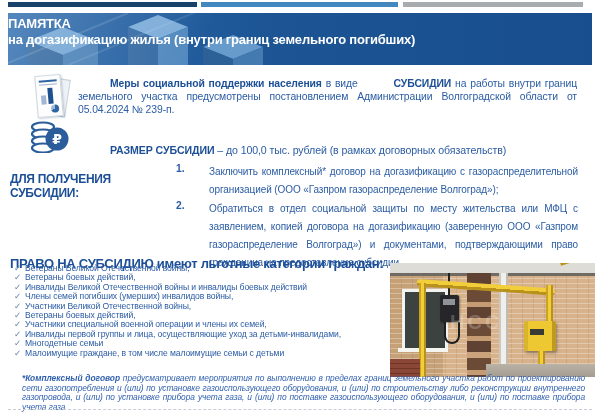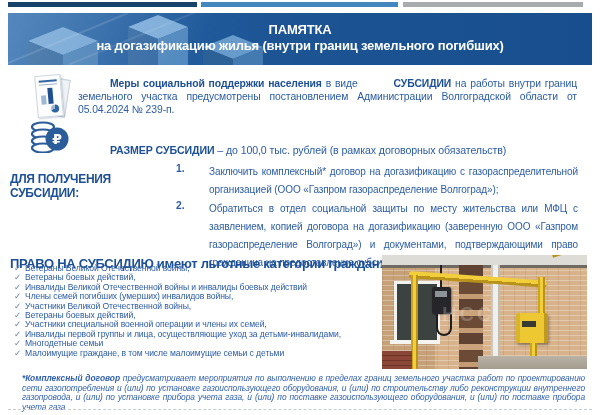--- a/index.html
+++ b/index.html
@@ -19,21 +19,21 @@
     position:absolute; left:8px; top:13px; width:584px; height:52px;
     background:linear-gradient(90deg,#2f6dae 0%,#1c5494 45%,#184e8d 100%);
     overflow:hidden;
   }
   .banner .glow {
     position:absolute; left:0; top:0; width:55%; height:100%;
     background:linear-gradient(115deg,rgba(255,255,255,.18) 0%,rgba(255,255,255,0) 60%);
   }
   .banner svg { position:absolute; left:0; top:0; }
   .banner-title {
-    position:absolute; left:0; right:0; top:9px; text-align:center;
+    position:absolute; left:0; right:0; top:3px; text-align:left;
     color:#ffffff; font-weight:bold; font-size:13px; line-height:16px;
     letter-spacing:-0.2px;
   }
 
   
   .blue-text { color:#2b5ca4; }
   p { margin:0; }
 
   
   .doc-icon { position:absolute; left:35px; top:74px; width:34px; height:46px; }
@@ -78,21 +78,21 @@
     font-size:13px; font-weight:bold; color:#1c4f96; letter-spacing:-0.3px;
   }
   .elig-list { position:absolute; left:14px; top:264px; width:352px; }
   .chk { display:flex; align-items:flex-start; margin-bottom:0; }
   .tick { flex:0 0 11px; color:#6b86ad; font-size:8.6px; line-height:9.4px; }
   .chk-label { font-size:8.6px; line-height:9.4px; letter-spacing:-0.1px; }
 
   
   .photo {
     position:absolute; left:378px; top:251px; width:205px; height:114px;
-    margin:4px; overflow:hidden;
+    margin:12px; overflow:hidden;
     background:
       repeating-linear-gradient(180deg, rgba(255,255,255,.30) 0 1px, rgba(0,0,0,0) 1px 5px),
       repeating-linear-gradient(90deg, rgba(120,80,50,.12) 0 1px, rgba(0,0,0,0) 1px 11px),
       linear-gradient(90deg,#c6a077 0 26%, #d7b28a 26% 100%);
   }
   .eave { position:absolute; left:0; top:0; width:100%; height:10px;
     background:#dedcd6; border-bottom:3px solid #6f6b64; }
   .window { position:absolute; left:12px; top:26px; width:40px; height:56px;
     background:#3c4240; border:3px solid #f2f2ee; }
   .window .mull { position:absolute; left:18px; top:0; width:3px; height:100%; background:#e8e8e4; }

